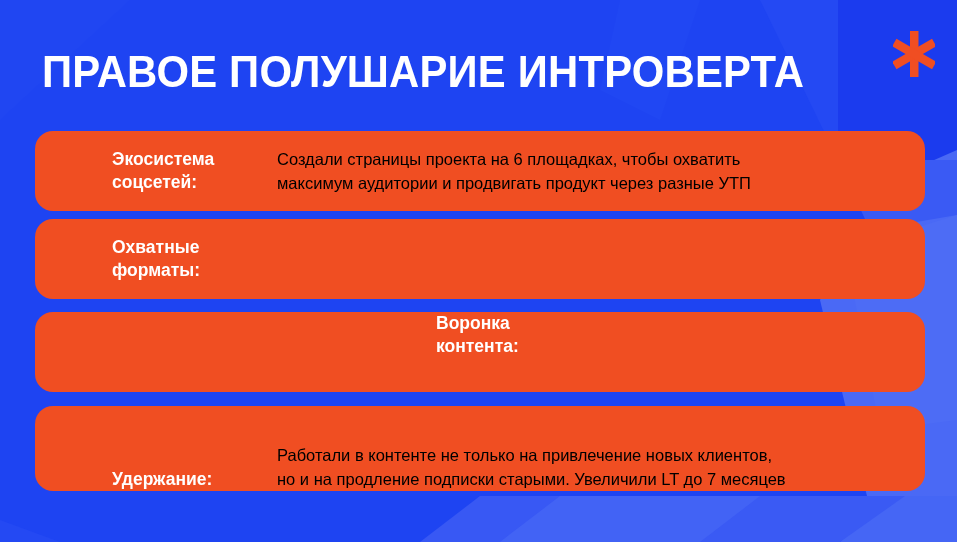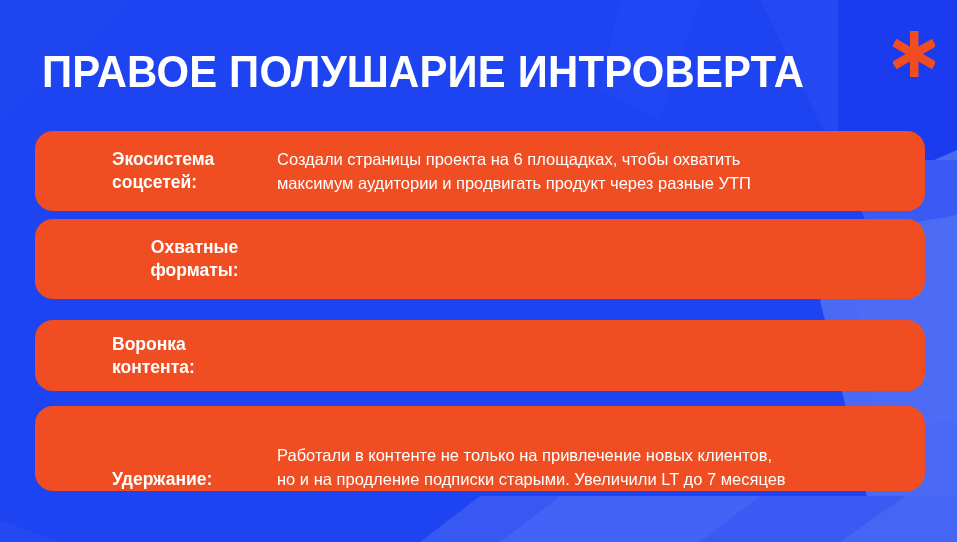--- a/index.html
+++ b/index.html
@@ -78,21 +78,21 @@
     line-height: 23px;
     font-weight: bold;
     color: #FFFFFF;
     white-space: pre-line;
   }
   .card-body {
     flex: 1 1 auto;
     font-size: 16.5px;
     line-height: 24px;
     font-weight: normal;
-    color: #ffffff;
+    color: #000000;
     white-space: pre-line;
     padding-right: 24px;
   }
 </style>
 </head>
 <body>
 
 <div id="slide">
 
   <svg id="bg-layer" viewBox="0 0 957 542" preserveAspectRatio="none" xmlns="http://www.w3.org/2000/svg">
@@ -128,26 +128,26 @@
       </g>
     </svg>
 
     <div class="card" style="top:131px; height:80px;">
       <div class="card-label">Экосистема
 соцсетей:</div>
       <div class="card-body">Создали страницы проекта на 6 площадках, чтобы охватить
 максимум аудитории и продвигать продукт через разные УТП</div>
     </div>
 
-    <div class="card" style="top:219px; height:80px;text-align:center;">
+    <div class="card" style="top:219px; height:80px;">
       <div class="card-label">Охватные
 форматы:</div>
     </div>
 
-    <div class="card" style="top:320px; height:71px;">
+    <div class="card" style="top:312px; height:80px;flex-direction:column;">
       <div class="card-label">Воронка
 контента:</div>
     </div>
 
     <div class="card" style="top:406px; height:85px;align-items:flex-end;">
       <div class="card-label">Удержание:</div>
       <div class="card-body">Работали в контенте не только на привлечение новых клиентов,
 но и на продление подписки старыми. Увеличили LT до 7 месяцев</div>
     </div>
 

